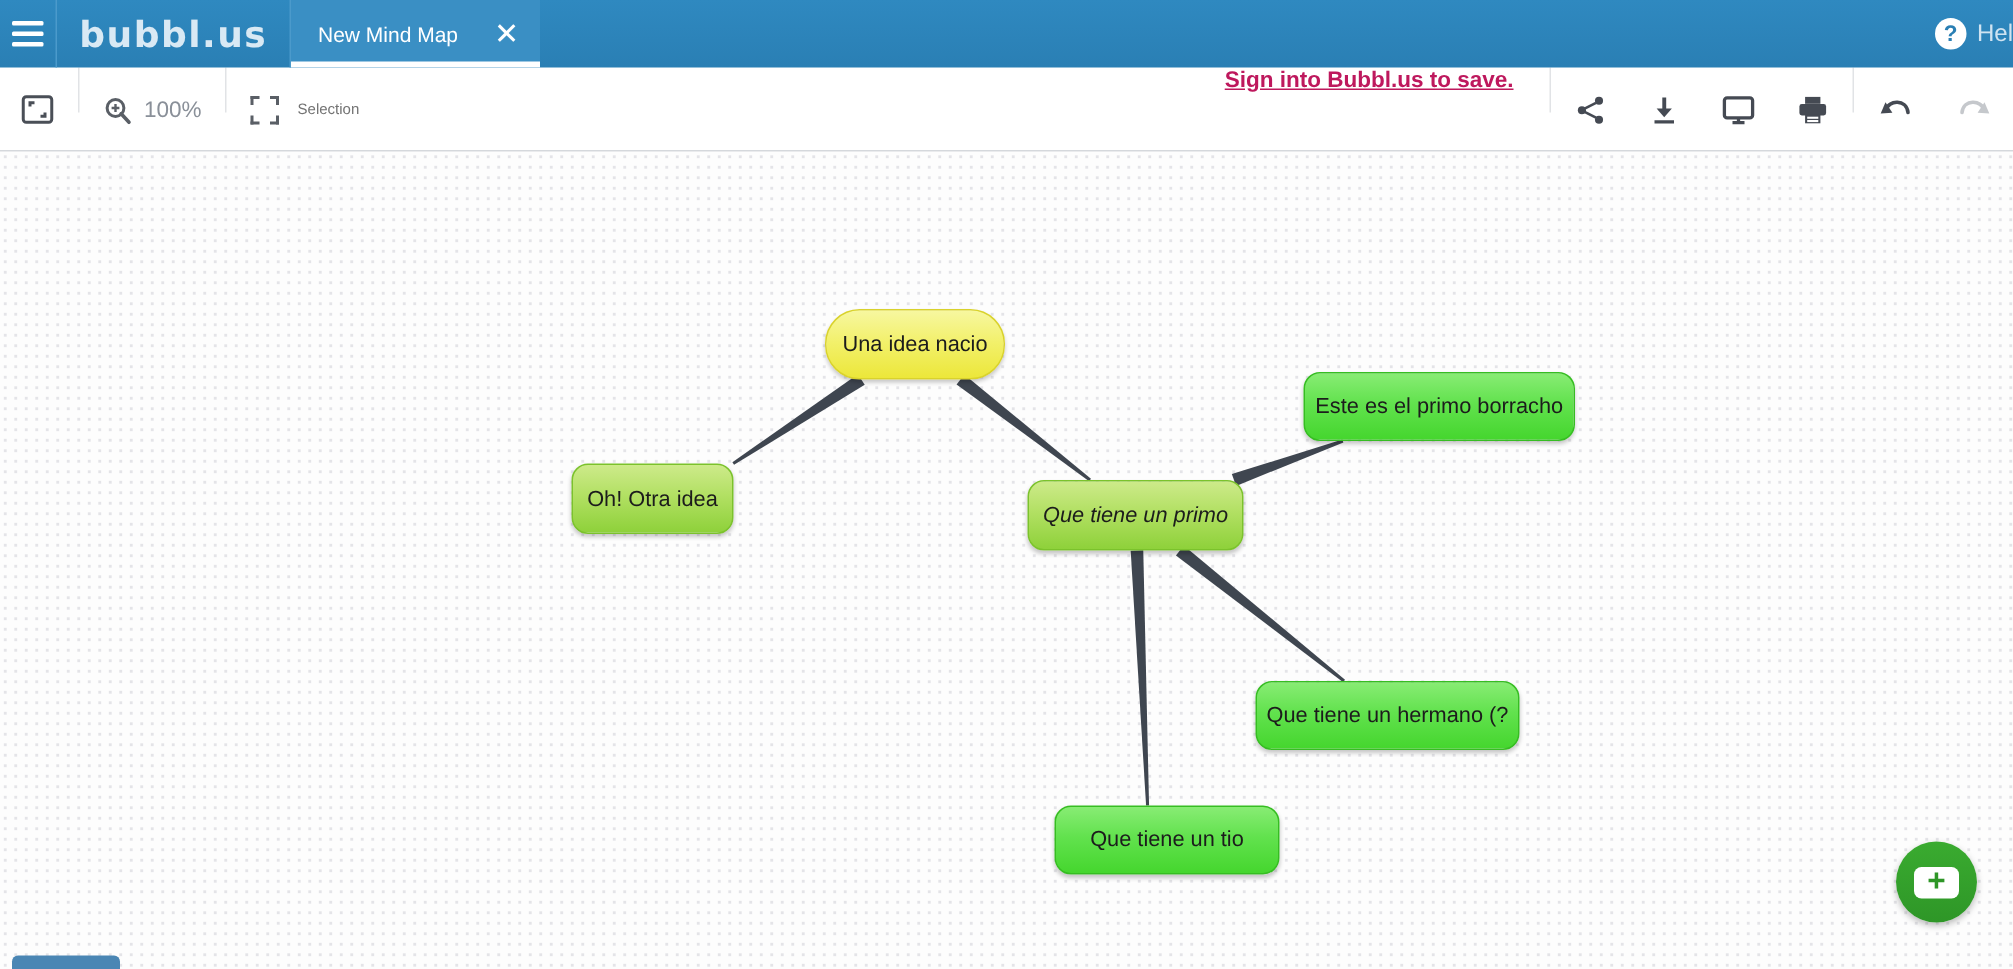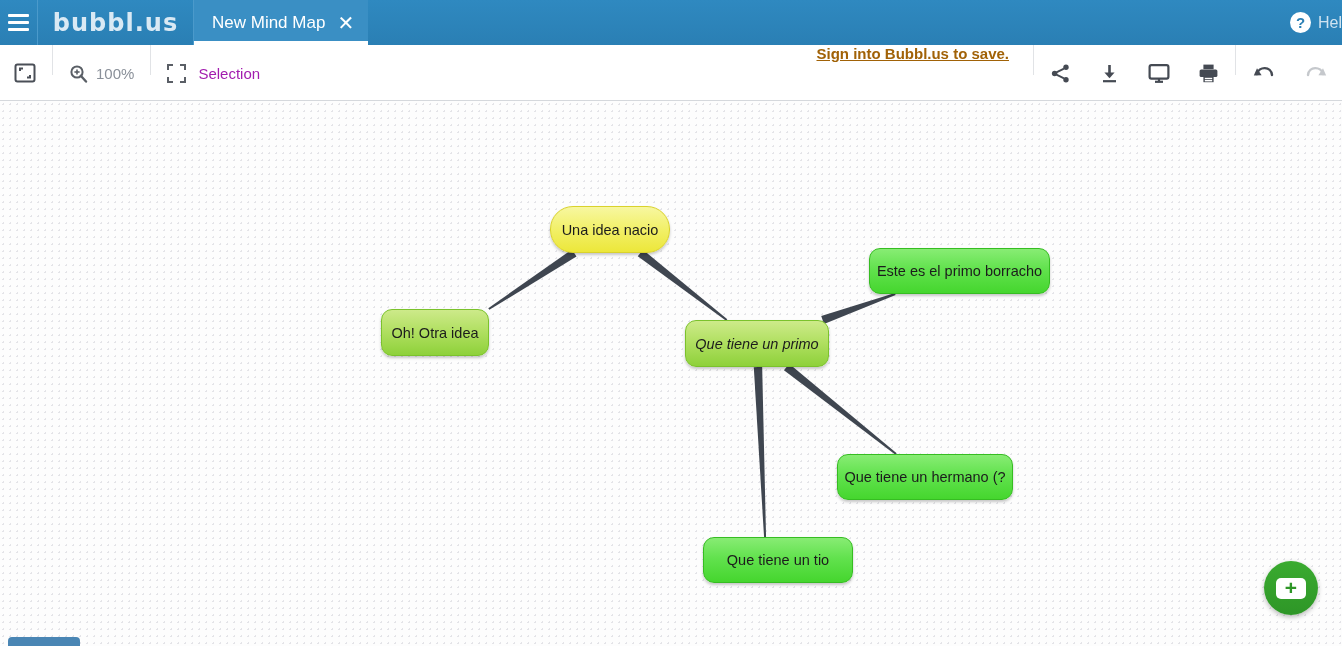--- a/index.html
+++ b/index.html
@@ -77,22 +77,22 @@
   }
   .tab::after {
     content: "";
     position: absolute;
     left: 0; right: 0; bottom: 0;
     height: 4px;
     background: #ffffff;
   }
   .tab-label {
     color: #ffffff;
-    font-size: 17px;
-    margin-right: 12px;
+    font-size: 14px;
+    margin-right: 24px;
     white-space: nowrap;
   }
   .tab-close {
     color: #ffffff;
     font-size: 20px;
     line-height: 1;
     font-weight: 400;
     cursor: pointer;
     display: inline-block;
   }
@@ -150,32 +150,32 @@
     height: 30px;
     background: #e1e3e6;
     margin: 0 2px;
   }
   .zoom-label {
     color: #8a9099;
     font-size: 15px;
     margin-left: 8px;
   }
   .selection-label {
-    color: #a21caf;
-    font-size: 15px;
+    color: #737373;
+    font-size: 10px;
     margin-left: 12px;
   }
   .dashed-box {
     width: 19px; height: 19px;
     border: 2px dashed #5a5f66;
     box-sizing: border-box;
   }
   .toolbar-spacer { flex: 1 1 auto; }
   .signin-link {
-    color: #a16207;
+    color: #be185d;
     font-size: 15px;
     font-weight: bold;
     text-decoration: underline;
     cursor: pointer;
     padding: 0 22px;
     white-space: nowrap;
   }
   .icon-disabled { color: #c5c8cc; }
 
   

